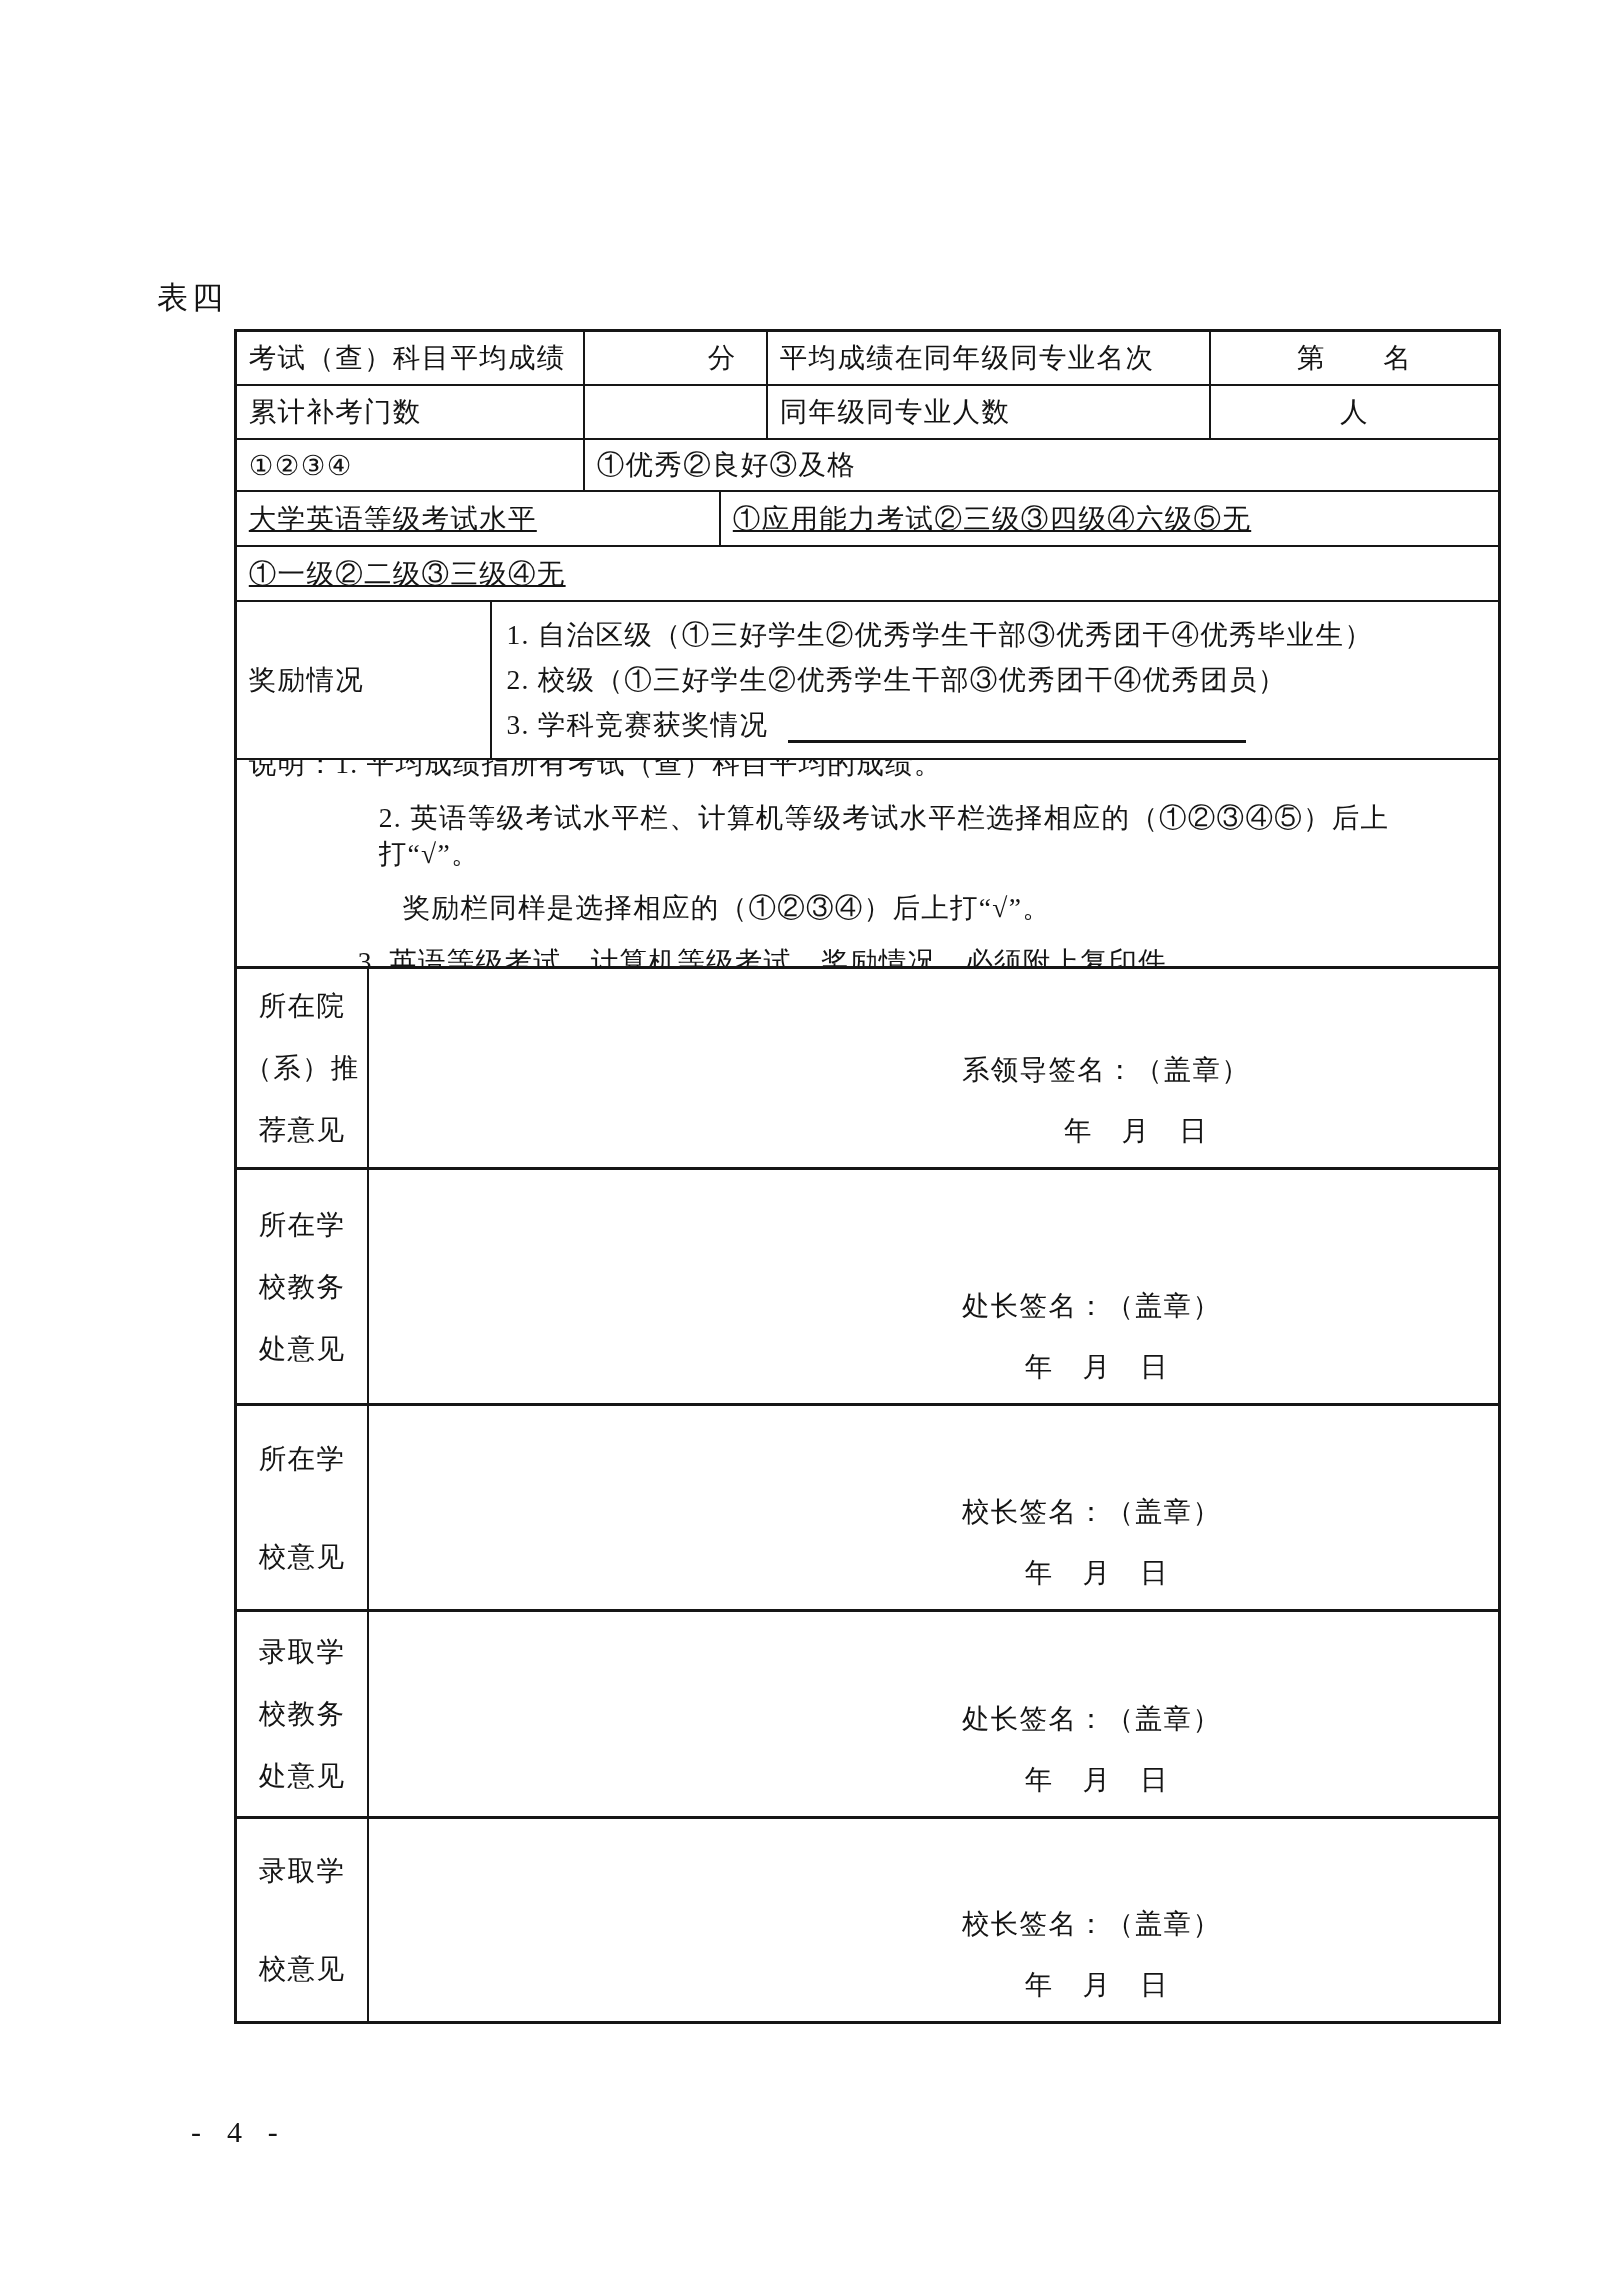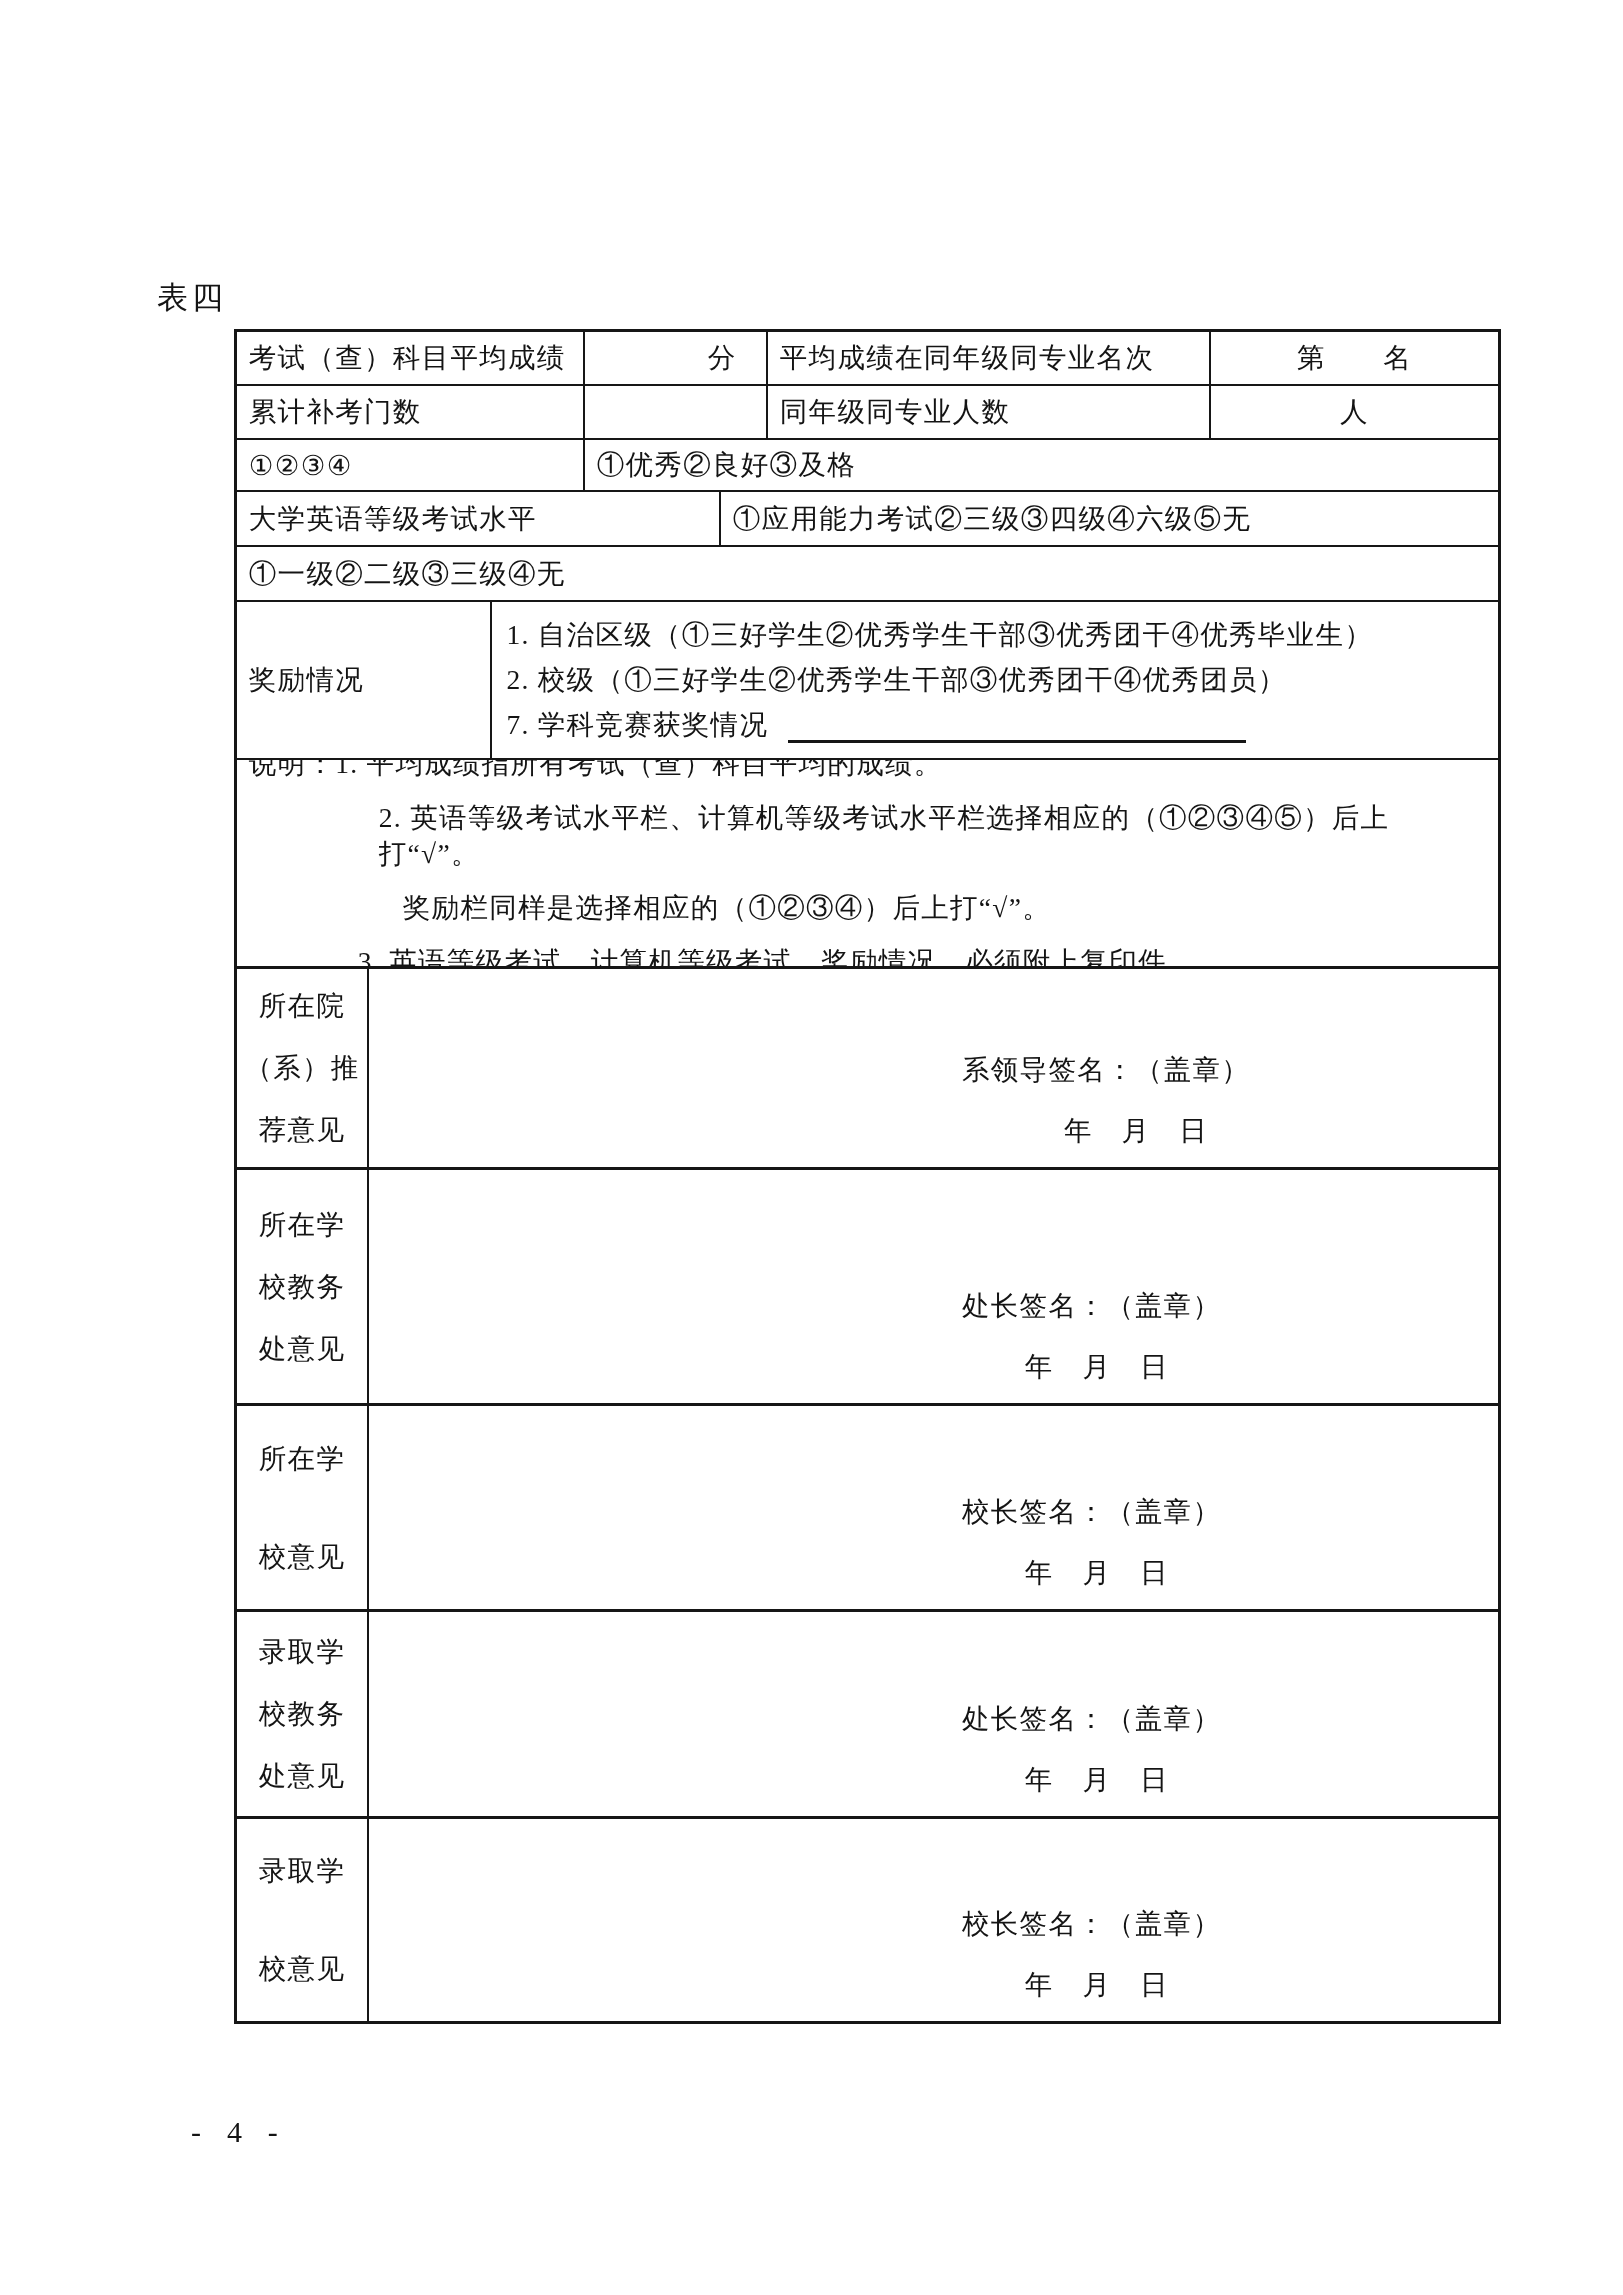--- a/index.html
+++ b/index.html
@@ -26,21 +26,21 @@
   .tr.thick { border-top-width: 3.3px; }
 
   .td {
     display: flex; align-items: center;
     padding: 0 11.8px;
     font-size: 27.5px; letter-spacing: 1.3px;
     overflow: hidden;
   }
   .td + .td { border-left: 2px solid #161616; }
 
-  .h80 { height: 52px; } .h82 { height: 54px; } .h84 { height: 55px; }
+  .h80 { height: 52px; } .h82 { height: 54px; } .h84 { height: 55px; text-decoration: underline; }
   .h242 { height: 158px; } .h318 { height: 208px; }
   .h307 { height: 201px; } .h360 { height: 236px; } .h315 { height: 206px; }
   .h317 { height: 207px; } .h313 { height: 205px; }
 
   .w529 { width: 346px; flex: none; }
   .w279 { width: 183px; flex: none; }
   .w677 { width: 443px; flex: none; }
   .w736 { width: 482px; flex: none; }
   .w1003 { width: 656px; flex: none; }
   .w387 { width: 253px; flex: none; }
@@ -124,21 +124,21 @@
     <div class="tr h84">
       <div class="td rest">①一级②二级③三级④无</div>
     </div>
 
     <div class="tr h242">
       <div class="td w387">奖励情况</div>
       <div class="td rest awards-content">
         <div class="award-line">1. 自治区级（①三好学生②优秀学生干部③优秀团干④优秀毕业生）</div>
         <div class="award-line">2. 校级（①三好学生②优秀学生干部③优秀团干④优秀团员）</div>
         <div class="award-line">
-          <span>7. 学科竞赛获奖情况</span>
+          <span>3. 学科竞赛获奖情况</span>
           <span class="blank-line"></span>
         </div>
       </div>
     </div>
 
     <div class="tr h318">
       <div class="td rest remarks">
         <div>说明：1. 平均成绩指所有考试（查）科目平均的成绩。</div>
         <div class="ind1">2. 英语等级考试水平栏、计算机等级考试水平栏选择相应的（①②③④⑤）后上打“√”。</div>
         <div class="ind2">奖励栏同样是选择相应的（①②③④）后上打“√”。</div>

